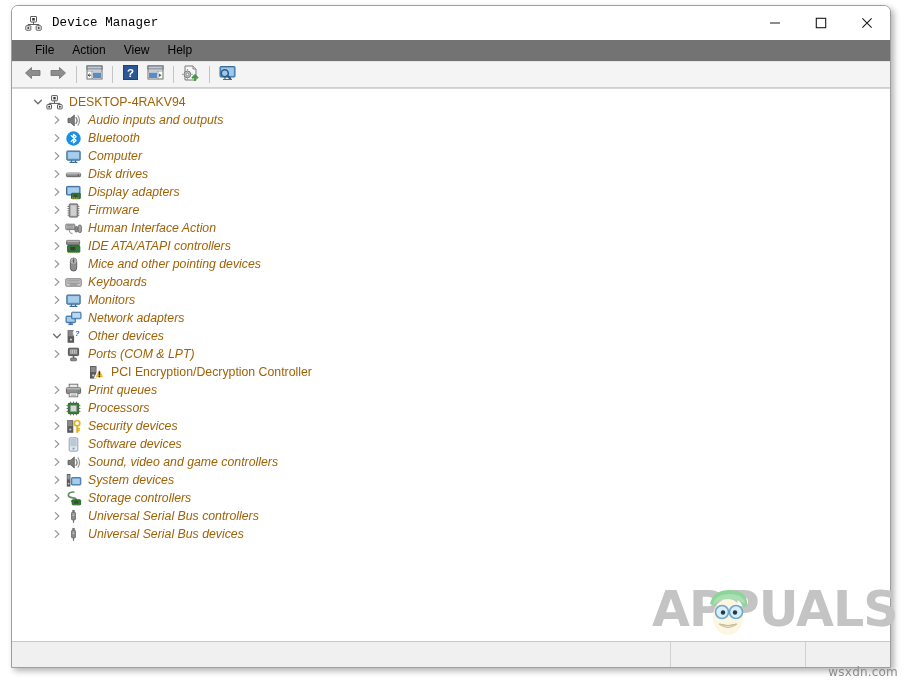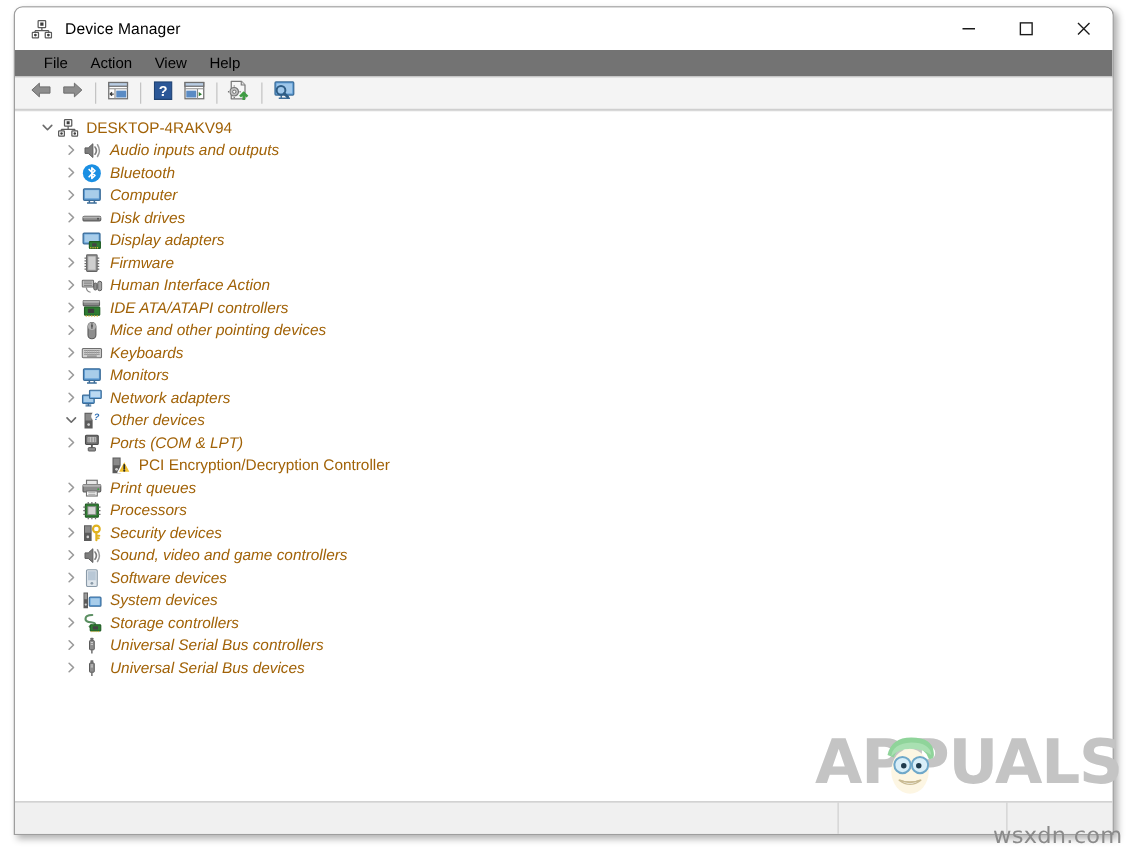--- a/index.html
+++ b/index.html
@@ -31,20 +31,21 @@
     overflow: hidden;
   }
 
   
   #titlebar {
     position: relative;
     height: 34px;
     background: #ffffff;
     display: flex;
     align-items: center;
+    font-family: Liberation Mono, monospace;
   }
   #titlebar-icon {
     margin-left: 13px;
     width: 17px;
     height: 17px;
     position: relative;
     flex: 0 0 auto;
   }
   #title-text {
     margin-left: 10px;
@@ -200,21 +201,21 @@
     position: absolute;
     left: 48px;
     top: 2px;
     width: 56px;
     height: 56px;
   }
   #sitetag {
     position: absolute;
     right: 6px;
     bottom: 2px;
-    font-size: 18px;
+    font-size: 12px;
     color: #8a8a8a;
     font-family: "DejaVu Sans", sans-serif;
     letter-spacing: 0.2px;
   }
 </style>
 </head>
 <body>
 
 <div id="screen">
 
@@ -617,38 +618,38 @@
               </svg></span>
             <span class="lbl">Security devices</span>
           </div>
           <div class="row d1">
             <span class="chev">
               <svg width="10" height="10" viewBox="0 0 10 10">
                 <path d="M3.3 1.6 L6.8 5 L3.3 8.4" fill="none" stroke="#9a9a9a" stroke-width="1.3" stroke-linecap="round" stroke-linejoin="round"></path>
               </svg>
             </span>
             <span class="ic"><svg width="17" height="17" viewBox="0 0 17 17">
+                <rect x="4.2" y="1.8" width="8.6" height="13.4" rx="1" fill="#dfe6ec" stroke="#8a9aa8" stroke-width="0.9"></rect>
+                <rect x="5.4" y="3" width="6.2" height="7.2" fill="#b9c8d6"></rect>
+                <circle cx="8.5" cy="12.6" r="1.1" fill="#8a9aa8"></circle>
+              </svg></span>
+            <span class="lbl">Software devices</span>
+          </div>
+          <div class="row d1">
+            <span class="chev">
+              <svg width="10" height="10" viewBox="0 0 10 10">
+                <path d="M3.3 1.6 L6.8 5 L3.3 8.4" fill="none" stroke="#9a9a9a" stroke-width="1.3" stroke-linecap="round" stroke-linejoin="round"></path>
+              </svg>
+            </span>
+            <span class="ic"><svg width="17" height="17" viewBox="0 0 17 17">
                 <path d="M3 6.3 H5.6 L9.3 3 V14 L5.6 10.7 H3 Z" fill="#7d7d7d" stroke="#5c5c5c" stroke-width="0.8" stroke-linejoin="round"></path>
                 <path d="M11 5.6 Q13.2 8.5 11 11.4" stroke="#7d7d7d" stroke-width="1.3" fill="none" stroke-linecap="round"></path>
                 <path d="M13 3.8 Q16 8.5 13 13.2" stroke="#9a9a9a" stroke-width="1.2" fill="none" stroke-linecap="round"></path>
               </svg></span>
             <span class="lbl">Sound, video and game controllers</span>
-          </div>
-          <div class="row d1">
-            <span class="chev">
-              <svg width="10" height="10" viewBox="0 0 10 10">
-                <path d="M3.3 1.6 L6.8 5 L3.3 8.4" fill="none" stroke="#9a9a9a" stroke-width="1.3" stroke-linecap="round" stroke-linejoin="round"></path>
-              </svg>
-            </span>
-            <span class="ic"><svg width="17" height="17" viewBox="0 0 17 17">
-                <rect x="4.2" y="1.8" width="8.6" height="13.4" rx="1" fill="#dfe6ec" stroke="#8a9aa8" stroke-width="0.9"></rect>
-                <rect x="5.4" y="3" width="6.2" height="7.2" fill="#b9c8d6"></rect>
-                <circle cx="8.5" cy="12.6" r="1.1" fill="#8a9aa8"></circle>
-              </svg></span>
-            <span class="lbl">Software devices</span>
           </div>
           <div class="row d1">
             <span class="chev">
               <svg width="10" height="10" viewBox="0 0 10 10">
                 <path d="M3.3 1.6 L6.8 5 L3.3 8.4" fill="none" stroke="#9a9a9a" stroke-width="1.3" stroke-linecap="round" stroke-linejoin="round"></path>
               </svg>
             </span>
             <span class="ic"><svg width="17" height="17" viewBox="0 0 17 17">
                 <path d="M1.8 2 H5.4 V14.6 H1.8 Z" fill="#5a5a5a"></path>
                 <path d="M2.5 2.8 H4.7 V7.4 H2.5 Z" fill="#9a9a9a"></path>

